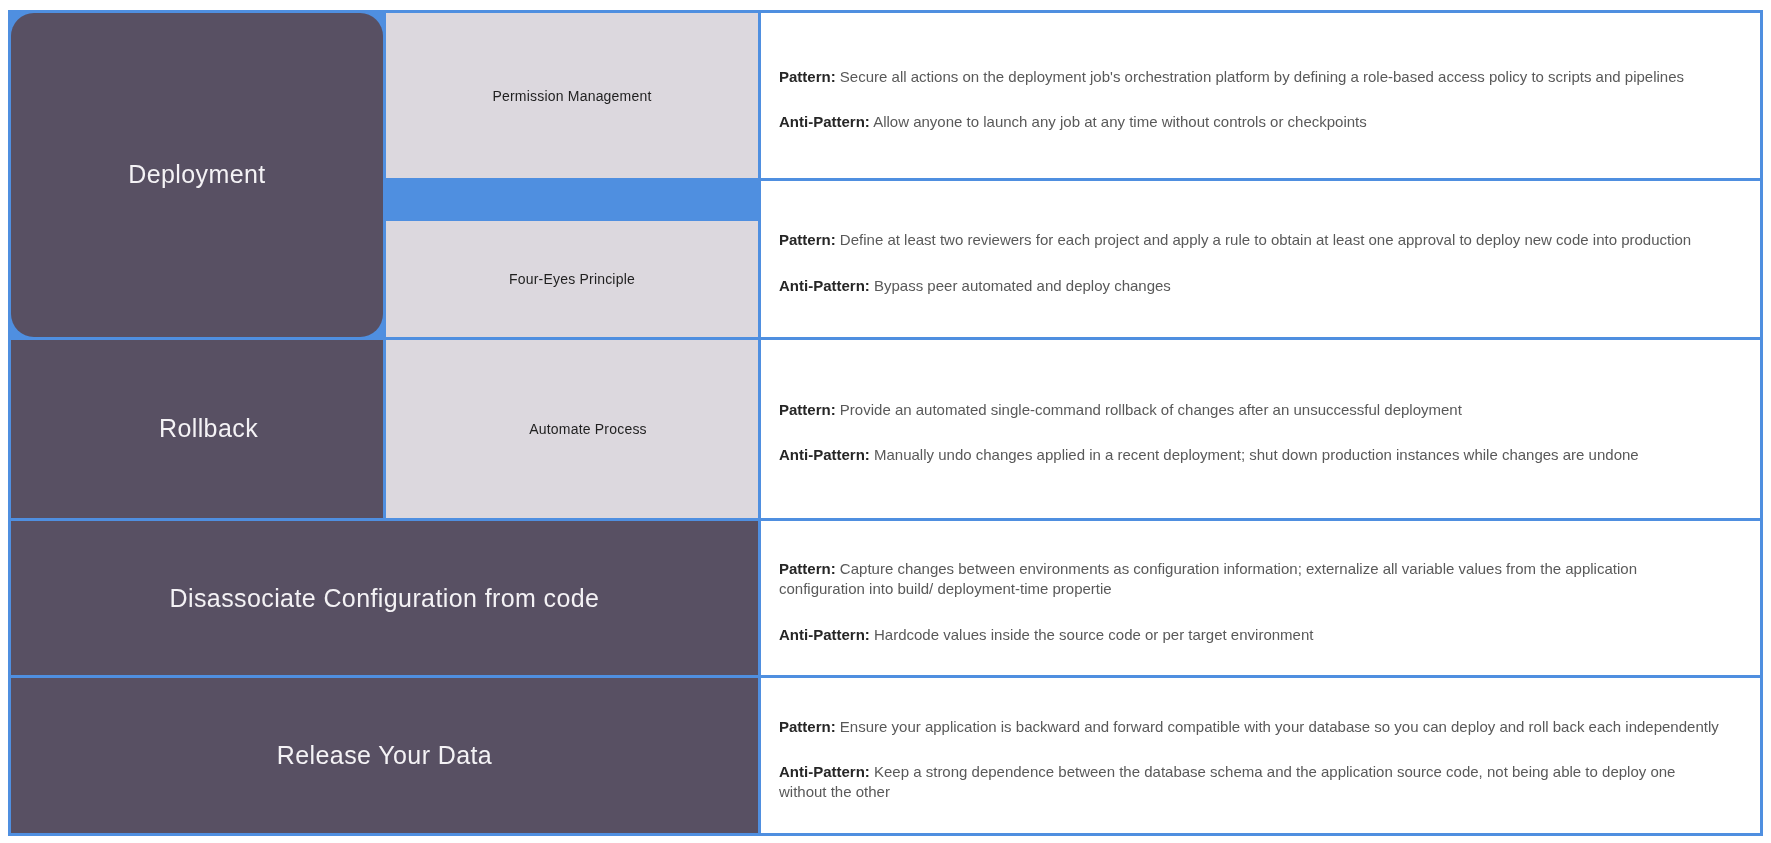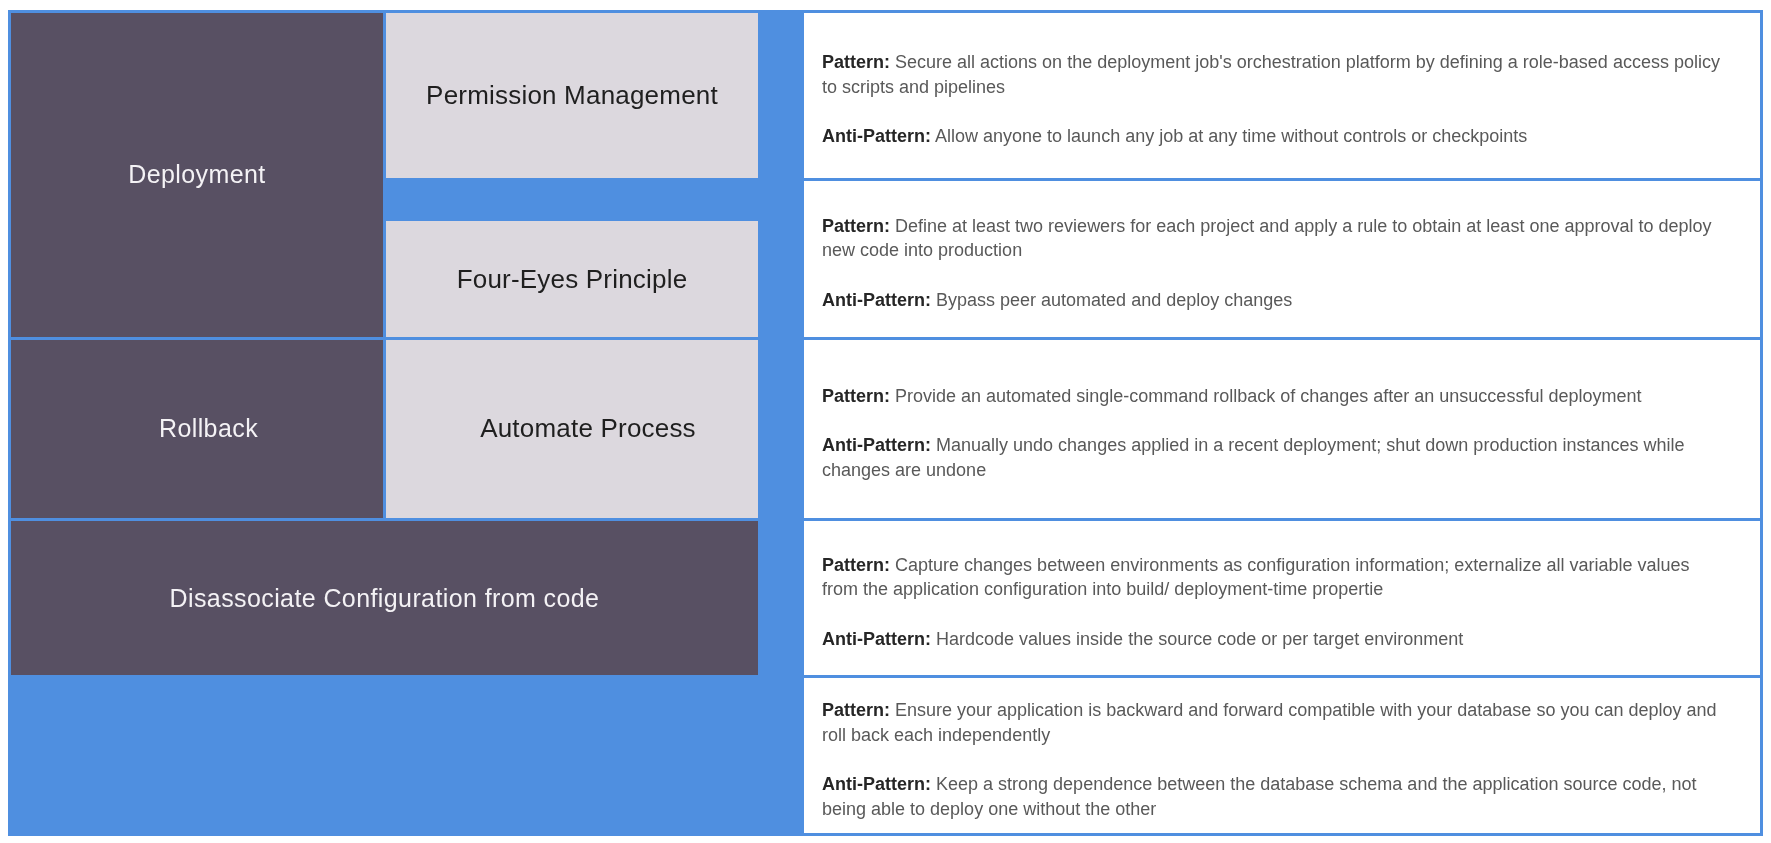--- a/index.html
+++ b/index.html
@@ -35,36 +35,35 @@
     background: var(--dark-cell);
     color: var(--dark-cell-text);
     display: flex; align-items: center; justify-content: center;
     font-size: 25px; font-weight: 300; letter-spacing: 0.4px;
     text-align: center;
   }
   .cell-light {
     background: var(--light-cell);
     color: var(--light-cell-text);
     display: flex; align-items: center; justify-content: center;
-    font-size: 26px; letter-spacing: 0.2px;
+    font-size: 14px; letter-spacing: 0.2px;
     text-align: center;
   }
   .cell-body {
     background: #ffffff;
     display: flex; flex-direction: column; justify-content: center;
     gap: 25px;
     padding: 12px 40px 4px 18px;
-    font-size: 18px;
+    font-size: 15px;
     line-height: 1.36;
     color: var(--body-text);
-    margin-left: 43px;
   }
   .cell-body .lbl { font-weight: 700; color: var(--label-text); }
 
-  #cell-deployment   { grid-column: 1; grid-row: 1 / 3; }
+  #cell-deployment   { grid-column: 1; grid-row: 1 / 3; border-radius: 23px; }
   #cell-permission   { grid-column: 2; grid-row: 1; }
   #detail-permission { grid-column: 3; grid-row: 1; }
   #cell-foureyes     { grid-column: 2; grid-row: 2; margin-top: 40px; }
   #detail-foureyes   { grid-column: 3; grid-row: 2; }
   #cell-rollback     { grid-column: 1; grid-row: 3; padding-left: 23px; }
   #cell-automate     { grid-column: 2; grid-row: 3; padding-left: 32px; }
   #detail-automate   { grid-column: 3; grid-row: 3; }
   #cell-disassociate { grid-column: 1 / 3; grid-row: 4; }
   #detail-disassociate { grid-column: 3; grid-row: 4; }
   #cell-release      { grid-column: 1 / 3; grid-row: 5; }
@@ -137,20 +136,23 @@
       <p>
         <span class="lbl">Pattern:</span>
         <span>Capture changes between environments as configuration information; externalize all variable values from the application configuration into build/ deployment-time propertie</span>
       </p>
       <p>
         <span class="lbl">Anti-Pattern:</span>
         <span>Hardcode values inside the source code or per target environment</span>
       </p>
     </div>
 
+    <div class="cell-dark" id="cell-release">
+      <span>Release Your Data</span>
+    </div>
 
     <div class="cell-body" id="detail-release">
       <p>
         <span class="lbl">Pattern:</span>
         <span>Ensure your application is backward and forward compatible with your database so you can deploy and roll back each independently</span>
       </p>
       <p>
         <span class="lbl">Anti-Pattern:</span>
         <span>Keep a strong dependence between the database schema and the application source code, not being able to deploy one without the other</span>
       </p>

